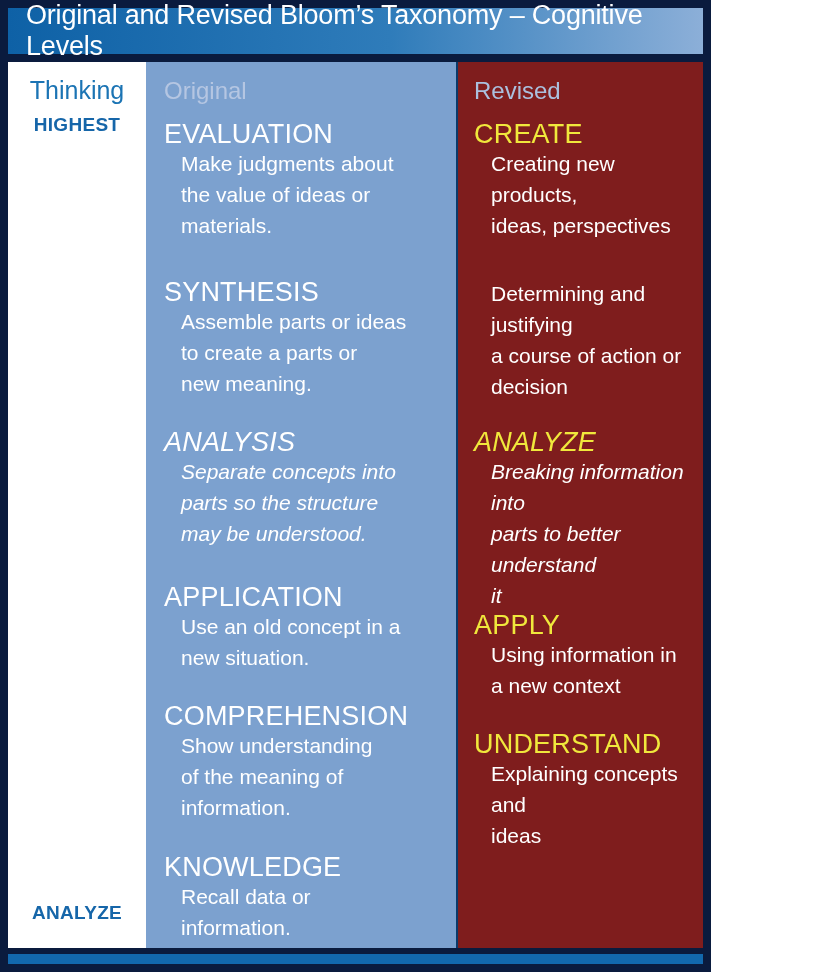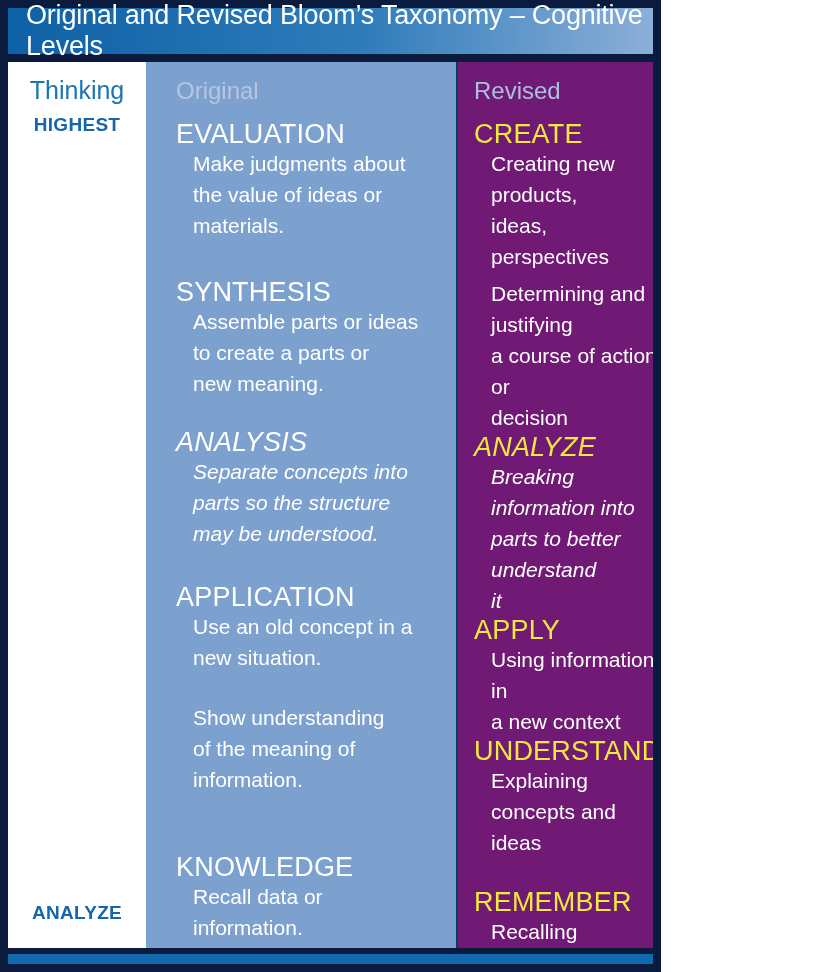--- a/index.html
+++ b/index.html
@@ -2,21 +2,21 @@
 <html><head>
 <meta charset="utf-8">
 <style>
   * { box-sizing: border-box; margin: 0; padding: 0; }
   body {
     font-family: "Liberation Sans", sans-serif;
     background: #ffffff;
     width: 821px;
   }
   .frame {
-    width: 661px;
+    width: 711px;
     height: 972px;
     background: #0a1b3e;
     padding: 8px;
     display: flex;
     flex-direction: column;
   }
   .title-bar {
     height: 46px;
     flex: 0 0 46px;
     background: linear-gradient(to right, #0e61a6 0%, #2f7cba 55%, #8cafd8 100%);
@@ -58,29 +58,29 @@
     color: #1666a9;
     font-size: 19px;
     font-weight: 700;
     margin-top: auto;
     margin-bottom: 24px;
     letter-spacing: 0.3px;
   }
   .col.original {
     flex: 0 0 310px;
     background: #7ca1cf;
-    padding: 14px 6px 0 30px;
+    padding: 14px 6px 0 18px;
   }
   .divider {
     flex: 0 0 2px;
     background: #0a3a6b;
   }
   .col.revised {
     flex: 1 1 auto;
-    background: #701a75;
+    background: #7f1d1d;
     padding: 14px 6px 0 16px;
   }
   .col-header {
     font-size: 24px;
     line-height: 30px;
     color: #b5c6e2;
     margin-bottom: 14px;
   }
   .col.revised .col-header { color: #abc0de; }
   .section { overflow: visible; }
@@ -150,20 +150,21 @@
 may be understood.</div>
       </div>
 
       <div class="section r4">
         <div class="level-name">APPLICATION</div>
         <div class="level-desc">Use an old concept in a
 new situation.</div>
       </div>
 
       <div class="section r5">
+        <div class="level-name">COMPREHENSION</div>
         <div class="level-desc">Show understanding
 of the meaning of
 information.</div>
       </div>
 
       <div class="section">
         <div class="level-name">KNOWLEDGE</div>
         <div class="level-desc">Recall data or
 information.</div>
       </div>
@@ -198,22 +199,18 @@
         <div class="level-desc">Using information in
 a new context</div>
       </div>
 
       <div class="section r5">
         <div class="level-name">UNDERSTAND</div>
         <div class="level-desc">Explaining concepts and
 ideas</div>
       </div>
 
-      <div class="section">
-        <div class="level-name">REMEMBER</div>
-        <div class="level-desc">Recalling information</div>
-      </div>
     </div>
 
   </div>
 
   <div class="footer-bar"></div>
 </div>
 
 </body></html>

